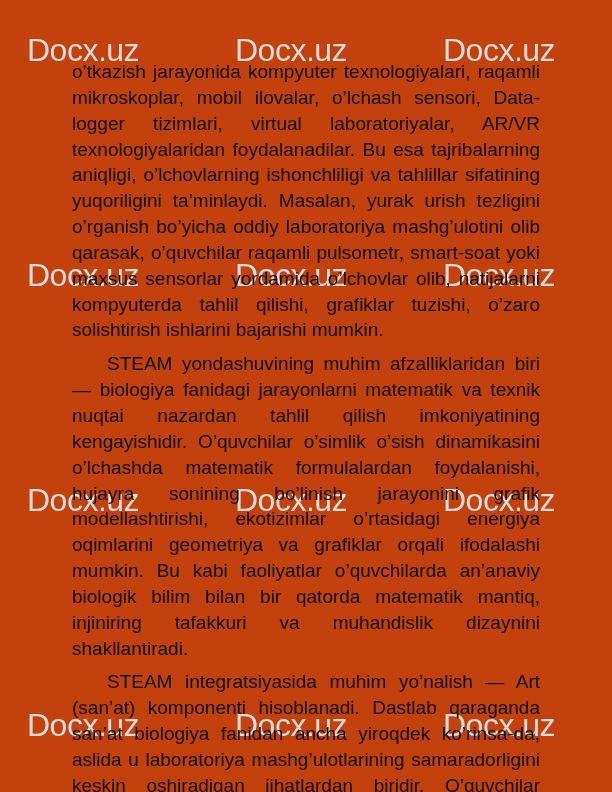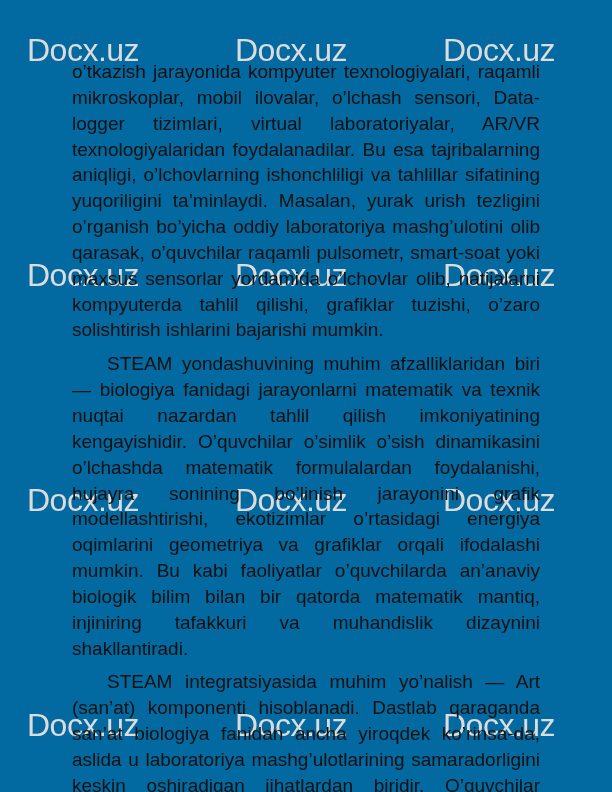--- a/index.html
+++ b/index.html
@@ -11,21 +11,21 @@
       width: 612px;
       height: 792px;
       position: relative;
       overflow: hidden;
     }
     .page {
       position: absolute;
       left: 0; top: 0;
       width: 612px;
       height: 792px;
-      background: #0369a1;
+      background: #c2410c;
     }
     .watermark-layer {
       position: absolute;
       left: 0; top: 0;
       width: 612px;
       height: 792px;
       z-index: 0;
       pointer-events: none;
     }
     .wm {

